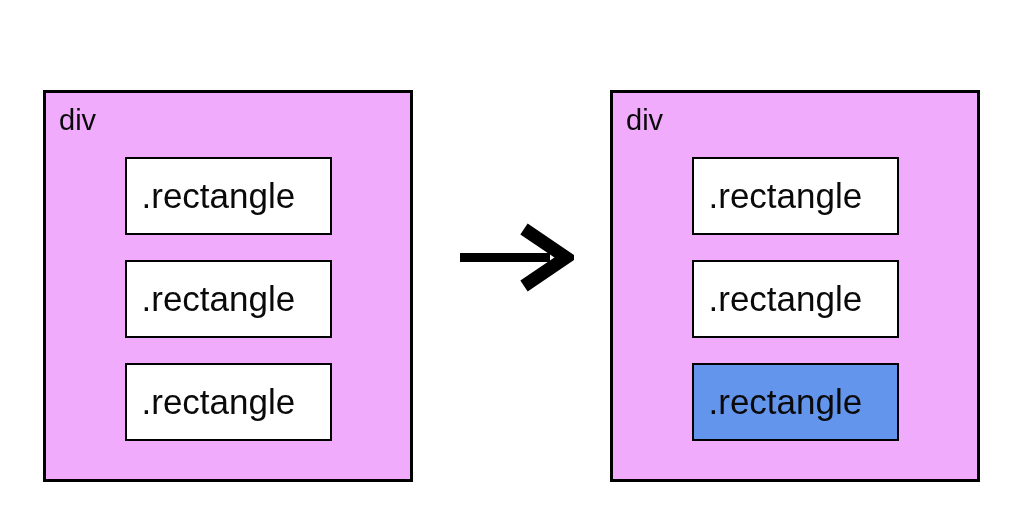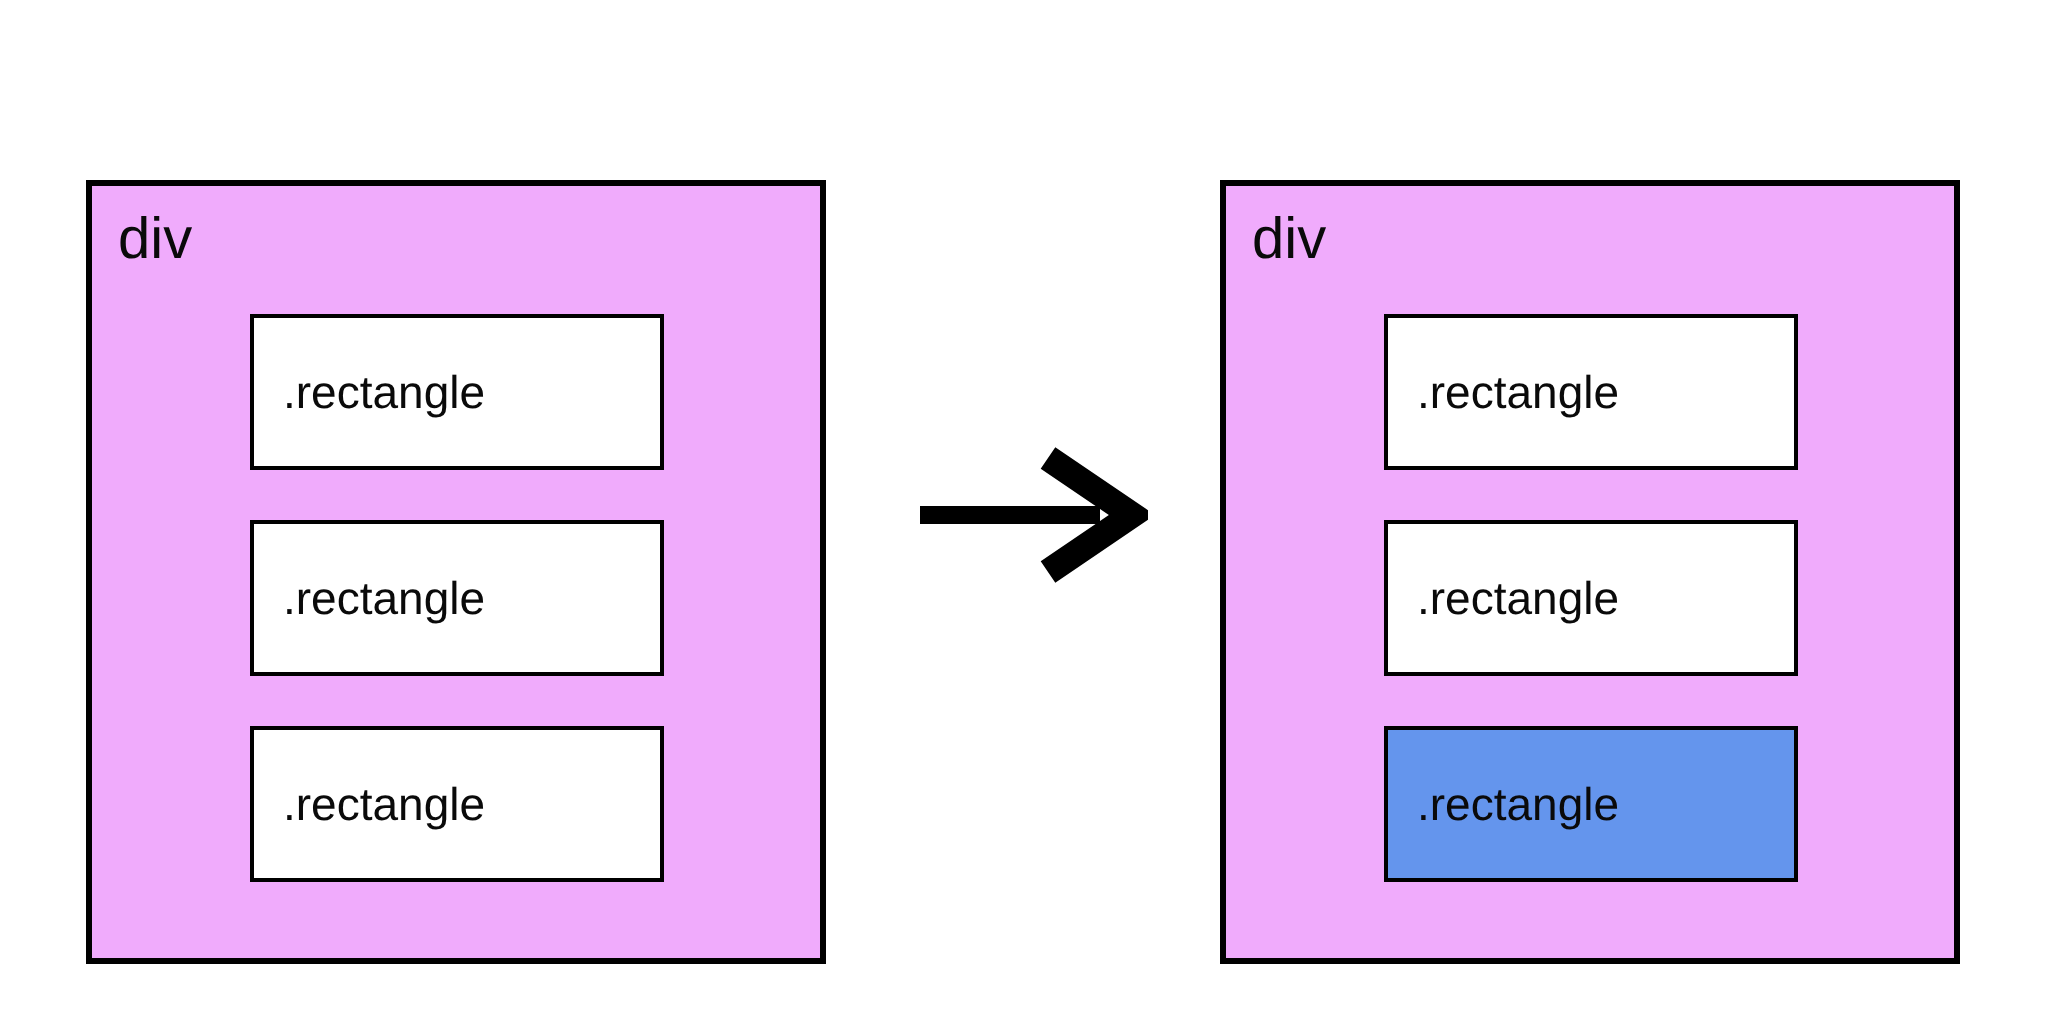--- a/index.html
+++ b/index.html
@@ -38,21 +38,21 @@
     padding-top: 64px;
     gap: 25px;
   }
   .rect {
     width: 207px; height: 78px;
     border: 2px solid #000000;
     background: #ffffff;
     display: flex;
     align-items: center;
     padding-left: 15px;
-    font-size: 23px;
+    font-size: 35px;
     color: #0a0a0a;
   }
   .rect.highlighted {
     background: var(--highlight-fill, #6495ED);
   }
   .arrow {
     position: absolute;
     left: 458px; top: 222px;
     width: 116px; height: 70px;
   }

